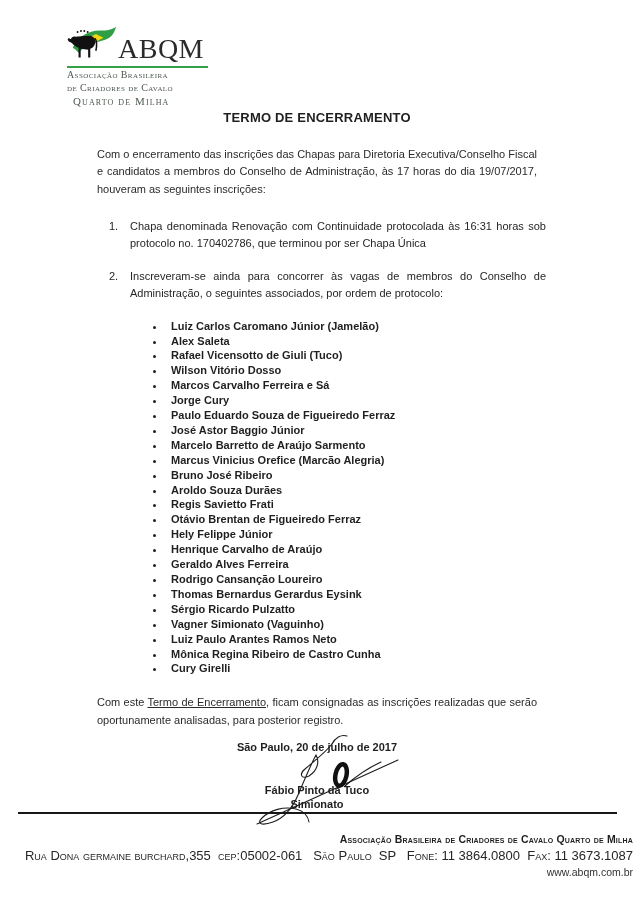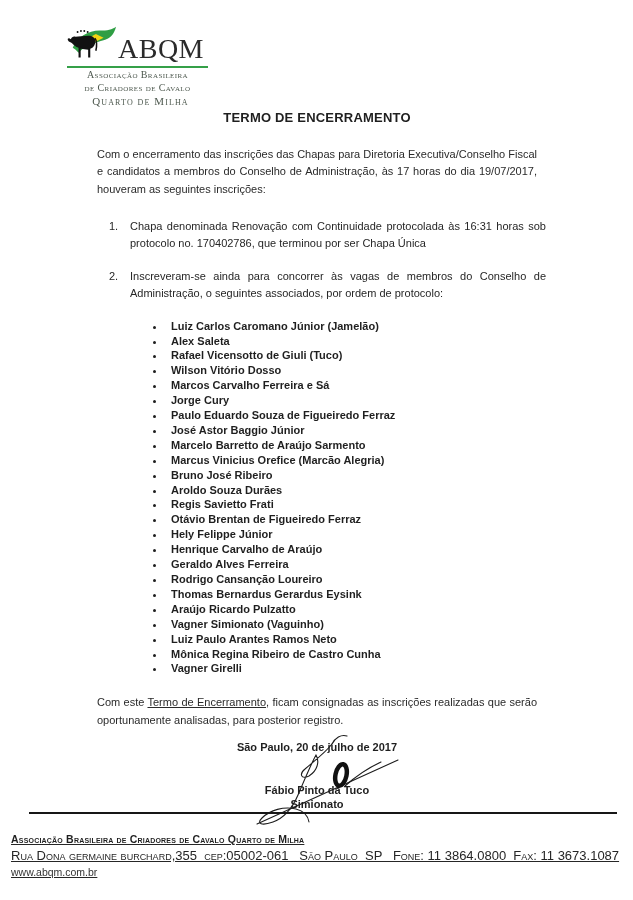--- a/index.html
+++ b/index.html
@@ -4,21 +4,21 @@
 <style>
   html,body{margin:0;padding:0;}
   body{
     width:633px;height:900px;overflow:hidden;background:#ffffff;
     font-family:"Liberation Sans", sans-serif;color:#262626;
     position:relative;
   }
   .page{position:relative;width:633px;height:900px;background:#fff;}
 
   
-  .logo{position:absolute;left:67px;top:25px;width:141px;text-align:center;}
+  .logo{position:absolute;left:67px;top:25px;width:141px;text-align:left;}
   .logo-row{display:flex;align-items:flex-end;justify-content:flex-start;height:38px;}
   .logo-mark{flex:none;}
   .logo-abbr{
     font-family:"Liberation Serif", serif;font-size:28px;line-height:.95;
     color:#2b2b2b;letter-spacing:.5px;margin-left:1px;
   }
   .logo-rule{height:2px;background:#35a048;margin-top:3px;}
   .logo-org1,.logo-org2{
     font-family:"Liberation Serif", serif;font-variant:small-caps;
     font-size:10px;line-height:11.5px;color:#4d584e;letter-spacing:.4px;margin-top:1px;
@@ -50,21 +50,21 @@
   .closing{margin-top:18px;}
   .u{text-decoration:underline;}
 
   .sig-block{position:relative;}
   .dateline{margin:12px 0 0 0;text-align:center;font-weight:700;font-size:11px;color:#1f1f1f;}
   .signer-name{margin:31px 0 0 0;text-align:center;font-weight:700;font-size:11px;color:#1f1f1f;}
   .signer-role{margin:2px 0 0 0;text-align:center;font-weight:700;font-size:11px;color:#1f1f1f;}
   .signature-svg{position:absolute;left:162px;top:-12px;pointer-events:none;}
 
   
-  .footer{position:absolute;left:11px;right:0;top:812px;text-align:left;text-decoration:underline;}
+  .footer{position:absolute;left:0;right:0;top:812px;text-align:right;}
   .footer-rule{border:0;border-top:2.5px solid #161616;margin:0 16px 0 18px;}
   .f1{
     margin-top:19px;font-variant:small-caps;font-weight:700;font-size:10.5px;
     letter-spacing:.2px;color:#1f1f1f;white-space:pre-wrap;
   }
   .f2{
     margin-top:3px;font-variant:small-caps;font-size:13px;color:#262626;white-space:pre-wrap;
   }
   .f3{margin-top:3px;font-size:10.5px;color:#333;}
 </style>
@@ -124,25 +124,25 @@
         <li>Marcus Vinicius Orefice (Marcão Alegria)</li>
         <li>Bruno José Ribeiro</li>
         <li>Aroldo Souza Durães</li>
         <li>Regis Savietto Frati</li>
         <li>Otávio Brentan de Figueiredo Ferraz</li>
         <li>Hely Felippe Júnior</li>
         <li>Henrique Carvalho de Araújo</li>
         <li>Geraldo Alves Ferreira</li>
         <li>Rodrigo Cansanção Loureiro</li>
         <li>Thomas Bernardus Gerardus Eysink</li>
-        <li>Araújo Ricardo Pulzatto</li>
+        <li>Sérgio Ricardo Pulzatto</li>
         <li>Vagner Simionato (Vaguinho)</li>
         <li>Luiz Paulo Arantes Ramos Neto</li>
         <li>Mônica Regina Ribeiro de Castro Cunha</li>
-        <li>Vagner Girelli</li>
+        <li>Cury Girelli</li>
       </ul>
 
     <p class="para closing"><span>Com este </span><span class="u">Termo de Encerramento</span><span>, ficam consignadas as inscrições realizadas que serão oportunamente analisadas, para posterior registro.</span></p>
 
     <div class="sig-block">
       <p class="dateline">São Paulo, 20 de julho de 2017</p>
       <p class="signer-name">Fábio Pinto da Tuco</p>
       <p class="signer-role">Simionato</p>
 
       <svg class="signature-svg" width="230" height="110" viewBox="250 710 230 110" aria-hidden="true">

